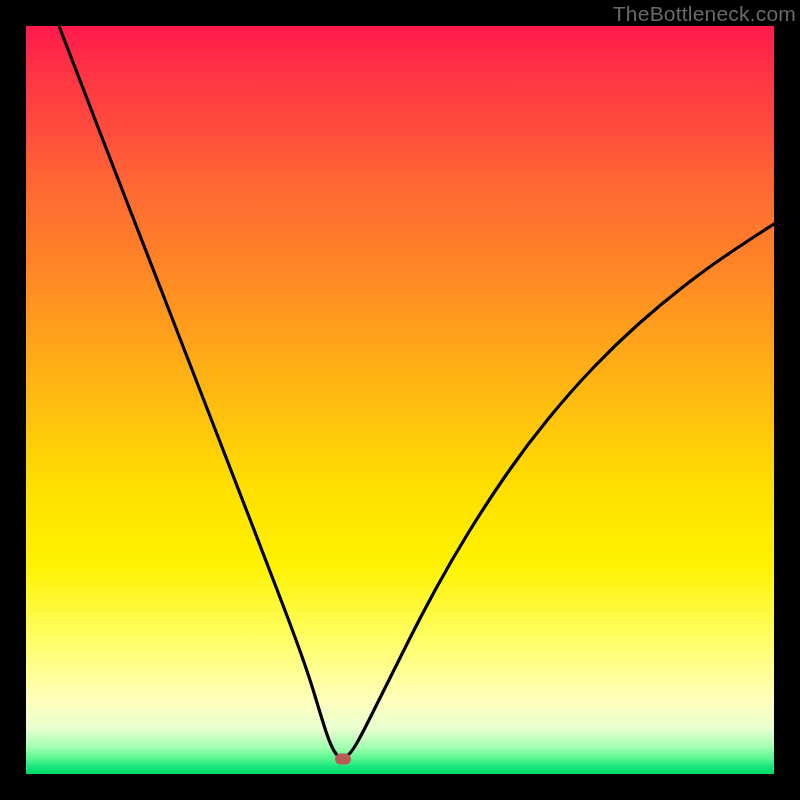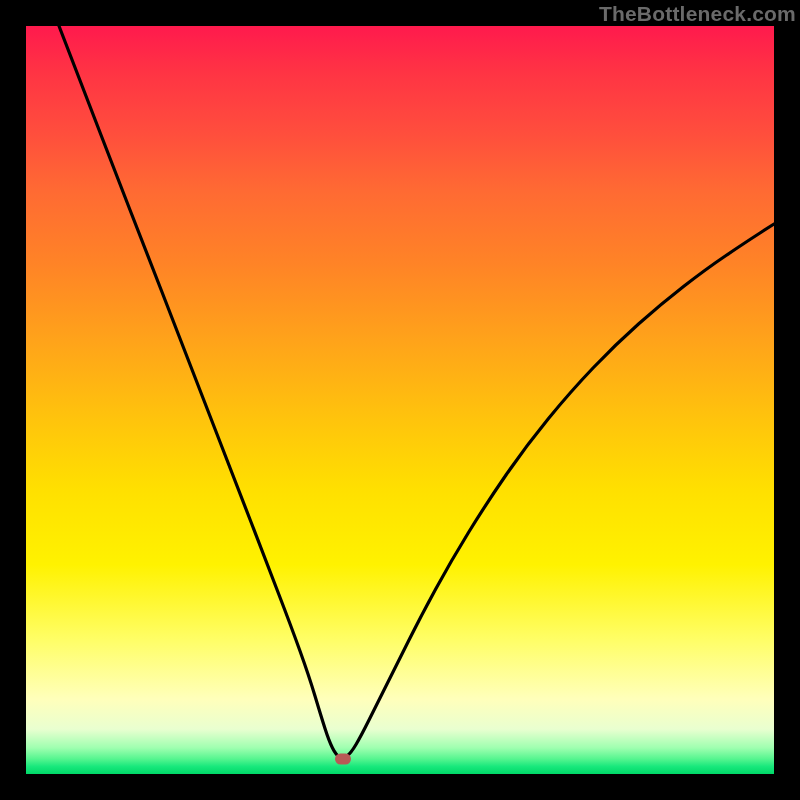--- a/index.html
+++ b/index.html
@@ -43,21 +43,21 @@
       #18e87c 99%,
       #00d868 100%
     );
   }
   .watermark {
     position: absolute;
     top: 2px;
     right: 4px;
     color: #6a6a6a;
     font-size: 21px;
-    font-weight: 700;
+    font-weight: 400;
     letter-spacing: 0.2px;
     user-select: none;
   }
   svg.curve {
     position: absolute;
     left: 0;
     top: 0;
     width: 748px;
     height: 748px;
     overflow: visible;

